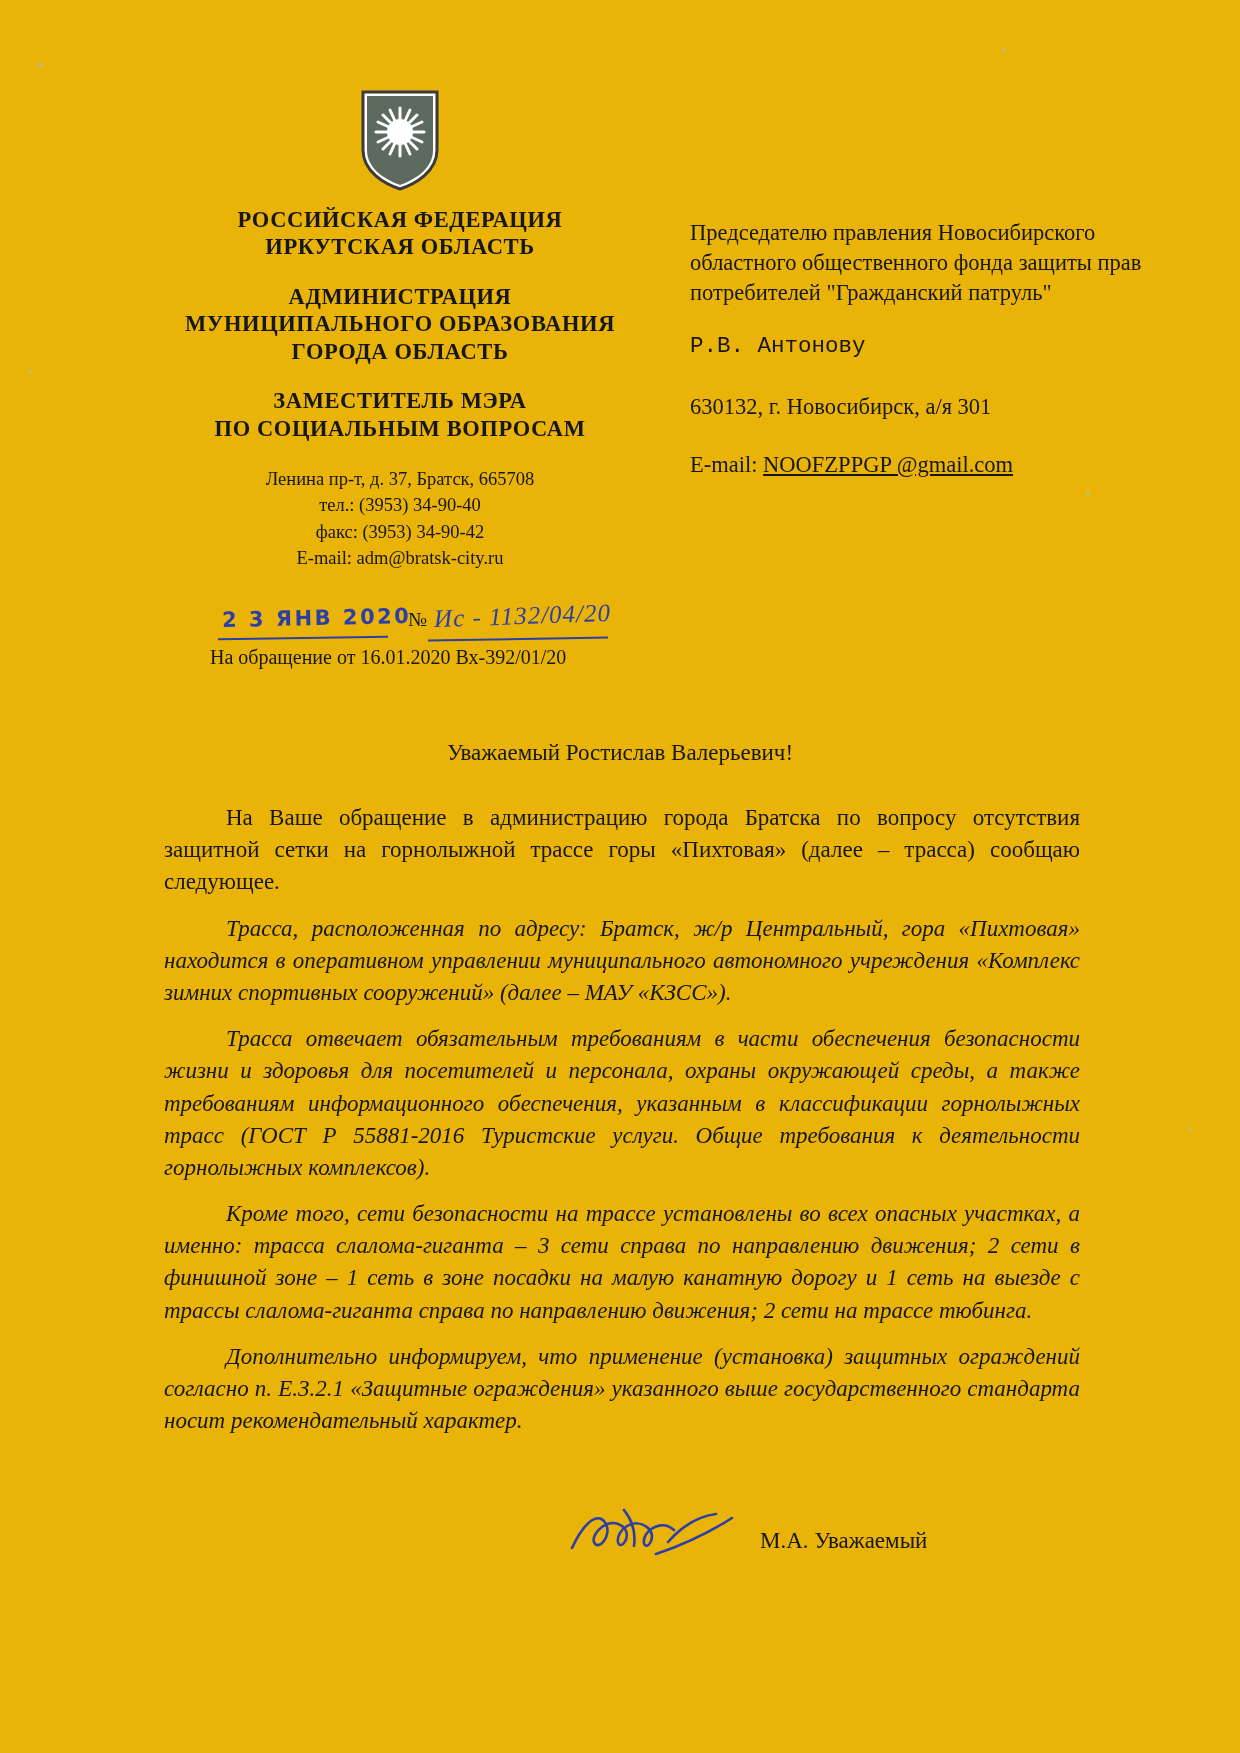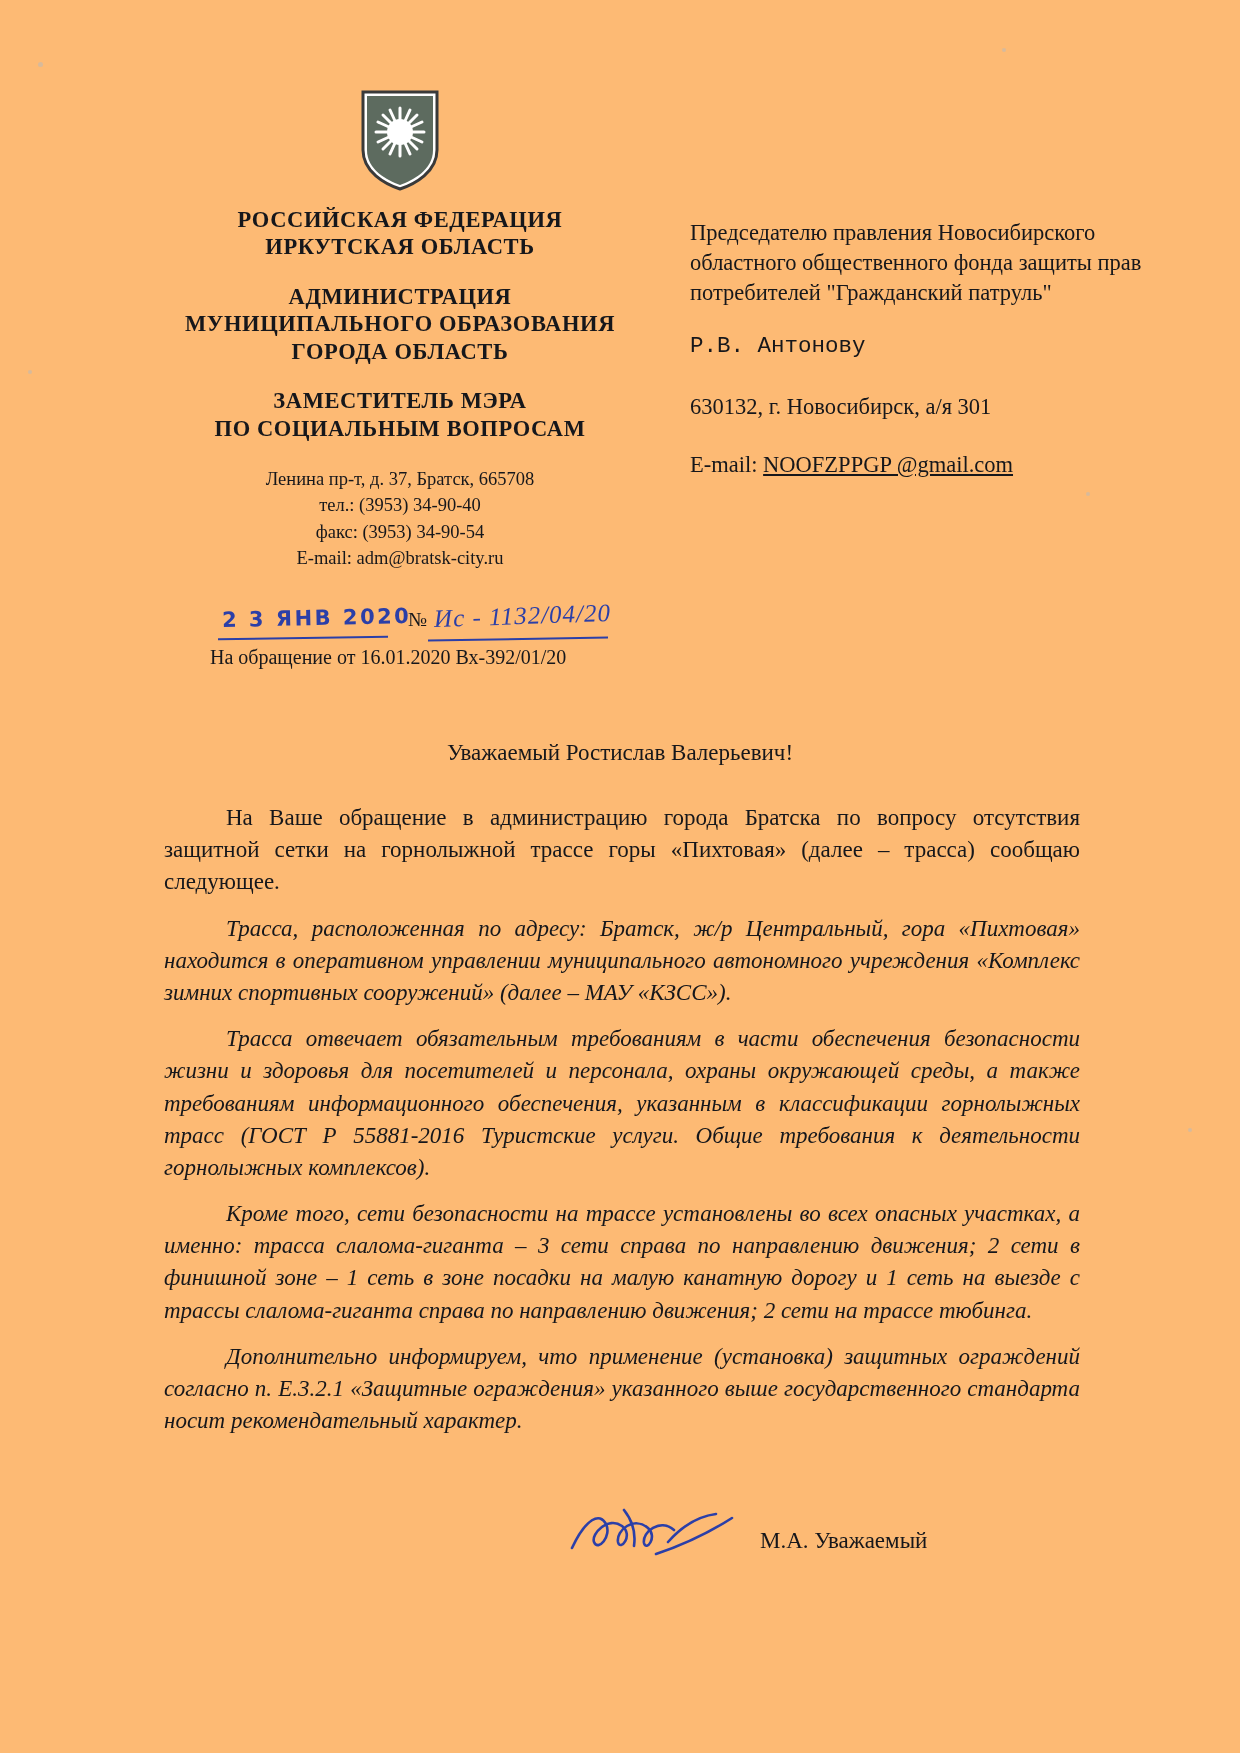--- a/index.html
+++ b/index.html
@@ -12,21 +12,21 @@
     height: 1753px;
     position: relative;
     font-family: "Liberation Serif", serif;
     color: #16171b;
     overflow: hidden;
   }
 
   .page {
     position: absolute;
     inset: 0;
-    background: #fdba74;
+    background: #eab308;
   }
 
   
   .speck {
     position: absolute;
     background: #b9b9b9;
     border-radius: 50%;
     opacity: .55;
   }
 
@@ -236,21 +236,21 @@
     </div>
 
     <div class="org-block">
       <div class="org-line">ЗАМЕСТИТЕЛЬ МЭРА</div>
       <div class="org-line">ПО СОЦИАЛЬНЫМ ВОПРОСАМ</div>
     </div>
 
     <div class="contacts">
       <div>Ленина пр-т, д. 37, Братск, 665708</div>
       <div>тел.: (3953) 34-90-40</div>
-      <div>факс: (3953) 34-90-54</div>
+      <div>факс: (3953) 34-90-42</div>
       <div>E-mail: adm@bratsk-city.ru</div>
     </div>
   </div>
 
   <div class="addressee">
     <div class="title">Председателю правления Новосибирского областного общественного фонда защиты прав потребителей "Гражданский патруль"</div>
     <div class="name">Р.В. Антонову</div>
     <div class="addr">630132,  г. Новосибирск, а/я 301</div>
     <div class="email">
       <span>E-mail:</span>

